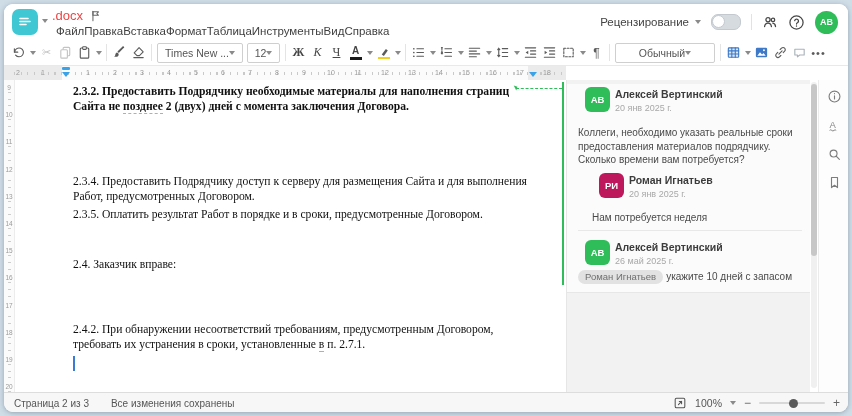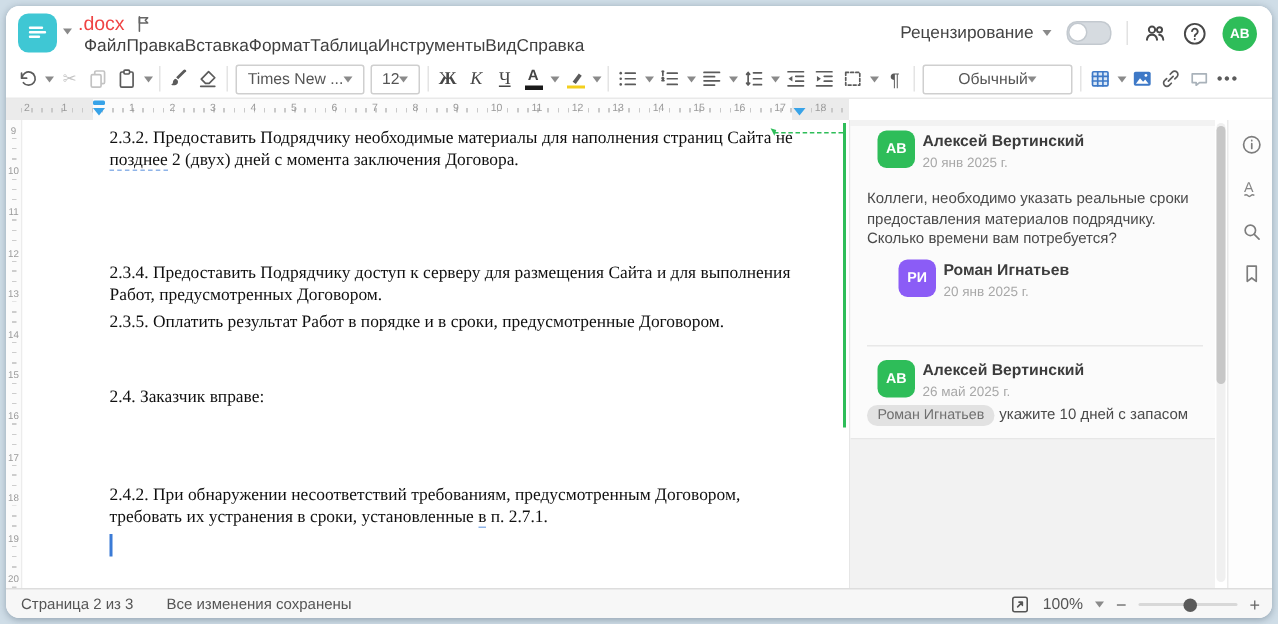--- a/index.html
+++ b/index.html
@@ -353,21 +353,21 @@
             <span class="vnum" style="top: 194.4px;">16</span>
             <span class="vnum" style="top: 221.6px;">17</span>
             <span class="vnum" style="top: 248.8px;">18</span>
             <span class="vnum" style="top: 276px;">19</span>
             <span class="vnum" style="top: 303.2px;">20</span>
           </div>
     </div>
 
     <div class="page"></div>
 
-    <div class="para" style="top:4px;"><span>2.3.2. Предоставить Подрядчику необходимые материалы для наполнения страниц Сайта не </span><span class="spell">позднее</span><span> 2 (двух) дней с момента заключения Договора.</span></div>
+    <div class="para" style="top:4px;font-weight:bold;"><span>2.3.2. Предоставить Подрядчику необходимые материалы для наполнения страниц Сайта не </span><span class="spell">позднее</span><span> 2 (двух) дней с момента заключения Договора.</span></div>
     <div class="para" style="top:94px;"><span>2.3.4. Предоставить Подрядчику доступ к серверу для размещения Сайта и для выполнения Работ, предусмотренных Договором.</span></div>
     <div class="para" style="top:127px;"><span>2.3.5. Оплатить результат Работ в порядке и в сроки, предусмотренные Договором.</span></div>
     <div class="para" style="top:177px;"><span>2.4. Заказчик вправе:</span></div>
     <div class="para" style="top:242px;"><span>2.4.2. При обнаружении несоответствий требованиям, предусмотренным Договором, требовать их устранения в сроки, установленные </span><span class="spell">в</span><span> п. 2.7.1.</span></div>
 
     <div class="caret-bar"></div>
     <div class="cmt-link"></div>
     <div class="cmt-link-arrow"></div>
     <div class="chg-bar"></div>
 
@@ -375,25 +375,26 @@
       <div class="ccard"></div>
     </div>
 
     <div class="cavatar" style="left:581px;top:7px;background:#2ebd59;border-top-color:#2ebd59;">
           <span>АВ</span>
         </div>
     <div class="cname" style="left:611px;top:8px;">Алексей Вертинский</div>
     <div class="cdate" style="left:611px;top:23px;">20 янв 2025 г.</div>
     <div class="ctext" style="left:574px;top:46px;width:228px;">Коллеги, необходимо указать реальные сроки предоставления материалов подрядчику. Сколько времени вам потребуется?</div>
 
-    <div class="cavatar" style="left:595px;top:93px;background:#8b5cf6;border-top-color:#3d9bf5;">
+    <div class="cavatar" style="left:595px;top:93px;background:#be185d;border-top-color:#3d9bf5;">
           <span>РИ</span>
         </div>
     <div class="cname" style="left:625px;top:94px;">Роман Игнатьев</div>
     <div class="cdate" style="left:625px;top:109px;">20 янв 2025 г.</div>
+    <div class="ctext" style="left:588px;top:131px;width:212px;">Нам потребуется неделя</div>
 
     <div class="cdivider" style="left:574px;top:150px;width:224px;"></div>
 
     <div class="cavatar" style="left:581px;top:160px;background:#2ebd59;border-top-color:#2ebd59;">
           <span>АВ</span>
         </div>
     <div class="cname" style="left:611px;top:161px;">Алексей Вертинский</div>
     <div class="cdate" style="left:611px;top:176px;">26 май 2025 г.</div>
     <div class="ctext" style="left:574px;top:190px;width:228px;"><span class="mention">Роман Игнатьев</span><span>укажите 10 дней с запасом</span></div>
 

